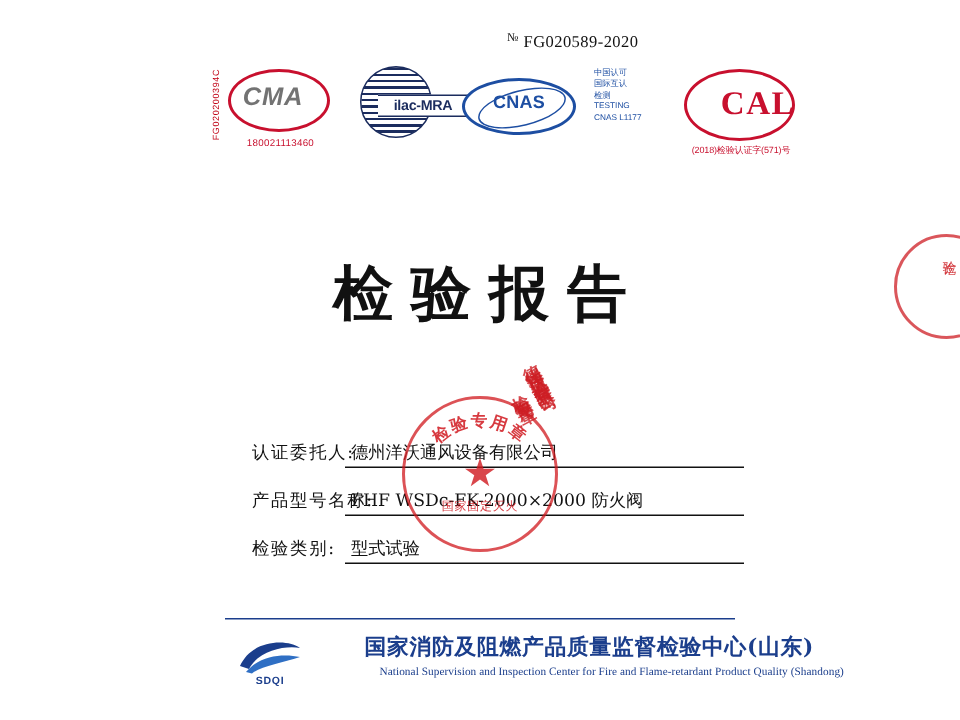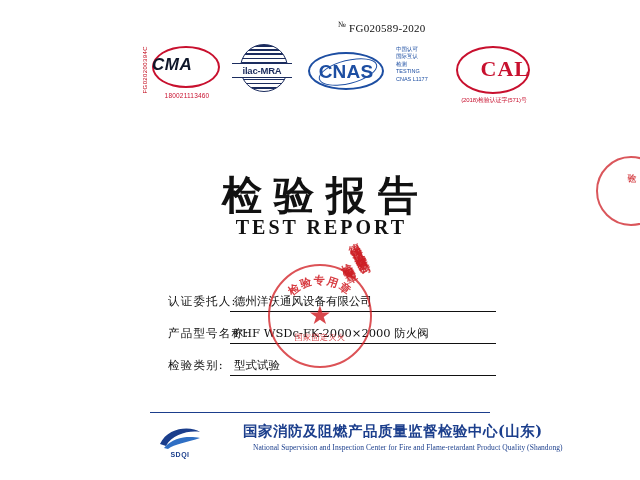--- a/index.html
+++ b/index.html
@@ -73,25 +73,26 @@
     width: 68px;
     height: 42px;
     border: 2px solid #c8102e;
     border-radius: 50%;
     box-sizing: border-box;
   }
   .cma-text {
     position: absolute;
     left: 0; top: 9px;
     width: 60px;
+    text-align: center;
     font-family: "Liberation Sans", sans-serif;
     font-weight: bold;
     font-style: italic;
     font-size: 17px;
-    color: #0f172a;
+    color: #737373;
     letter-spacing: 0.5px;
   }
   .cma-code {
     position: absolute;
     left: -6px;
     top: 46px;
     width: 82px;
     text-align: center;
     font-family: "Liberation Sans", sans-serif;
     font-size: 6.5px;
@@ -116,21 +117,21 @@
     box-sizing: border-box;
     background:
       repeating-linear-gradient(
         to bottom,
         #1b2c5e 0px, #1b2c5e 1.6px,
         #ffffff 1.6px, #ffffff 4.2px);
     overflow: hidden;
   }
   .ilac-band {
     position: absolute;
-    left: 0;
+    left: 20px;
     top: 19px;
     width: 60px;
     height: 13px;
     background: #ffffff;
     border-top: 1px solid #1b2c5e;
     border-bottom: 1px solid #1b2c5e;
     text-align: center;
     font-family: "Liberation Sans", sans-serif;
     font-weight: bold;
     font-size: 9.5px;
@@ -174,21 +175,21 @@
     box-sizing: border-box;
     transform: rotate(-14deg);
   }
   .cnas-text {
     position: absolute;
     left: 2px; top: 13px;
     width: 76px;
     text-align: center;
     font-family: "Liberation Sans", sans-serif;
     font-weight: bold;
-    font-size: 19px;
+    font-size: 12px;
     color: #1d4ea2;
     letter-spacing: 0.2px;
   }
 
   
   .cnas-info {
     position: absolute;
     left: 256px;
     top: 2px;
     width: 48px;
@@ -495,21 +496,20 @@
     </div>
 
     <div class="cal-wrap">
       <div class="cal-oval"></div>
       <div class="cal-letters">CAL</div>
       <div class="cal-sub">(2018)检验认证字(571)号</div>
     </div>
   </div>
 
   <div class="title-cn">检验报告</div>
-  <div class="title-en">TEST REPORT</div>
 
   <div class="edge-seal"></div>
   <div class="edge-seal-text">验讫</div>
 
   <div class="fields">
     <div class="field-row">
       <span class="field-label">认证委托人:</span>
       <span class="field-value">德州洋沃通风设备有限公司</span>
       <span class="field-line"></span>
     </div>

